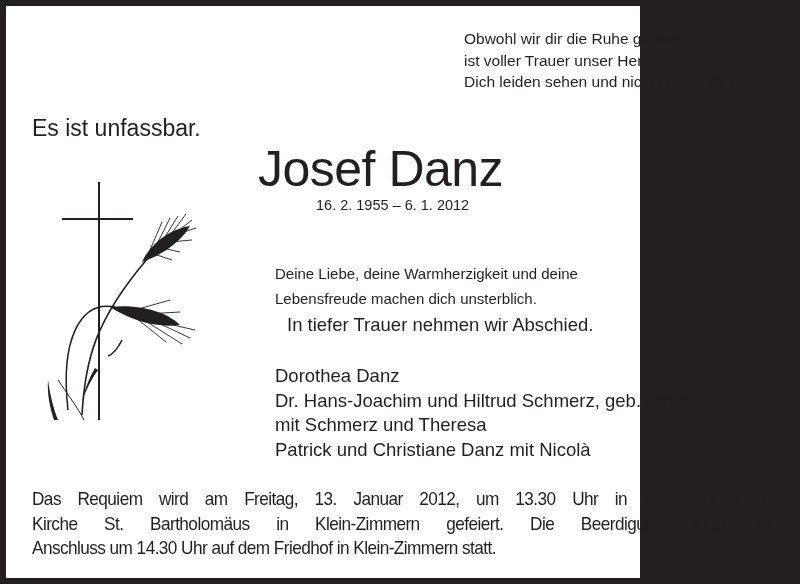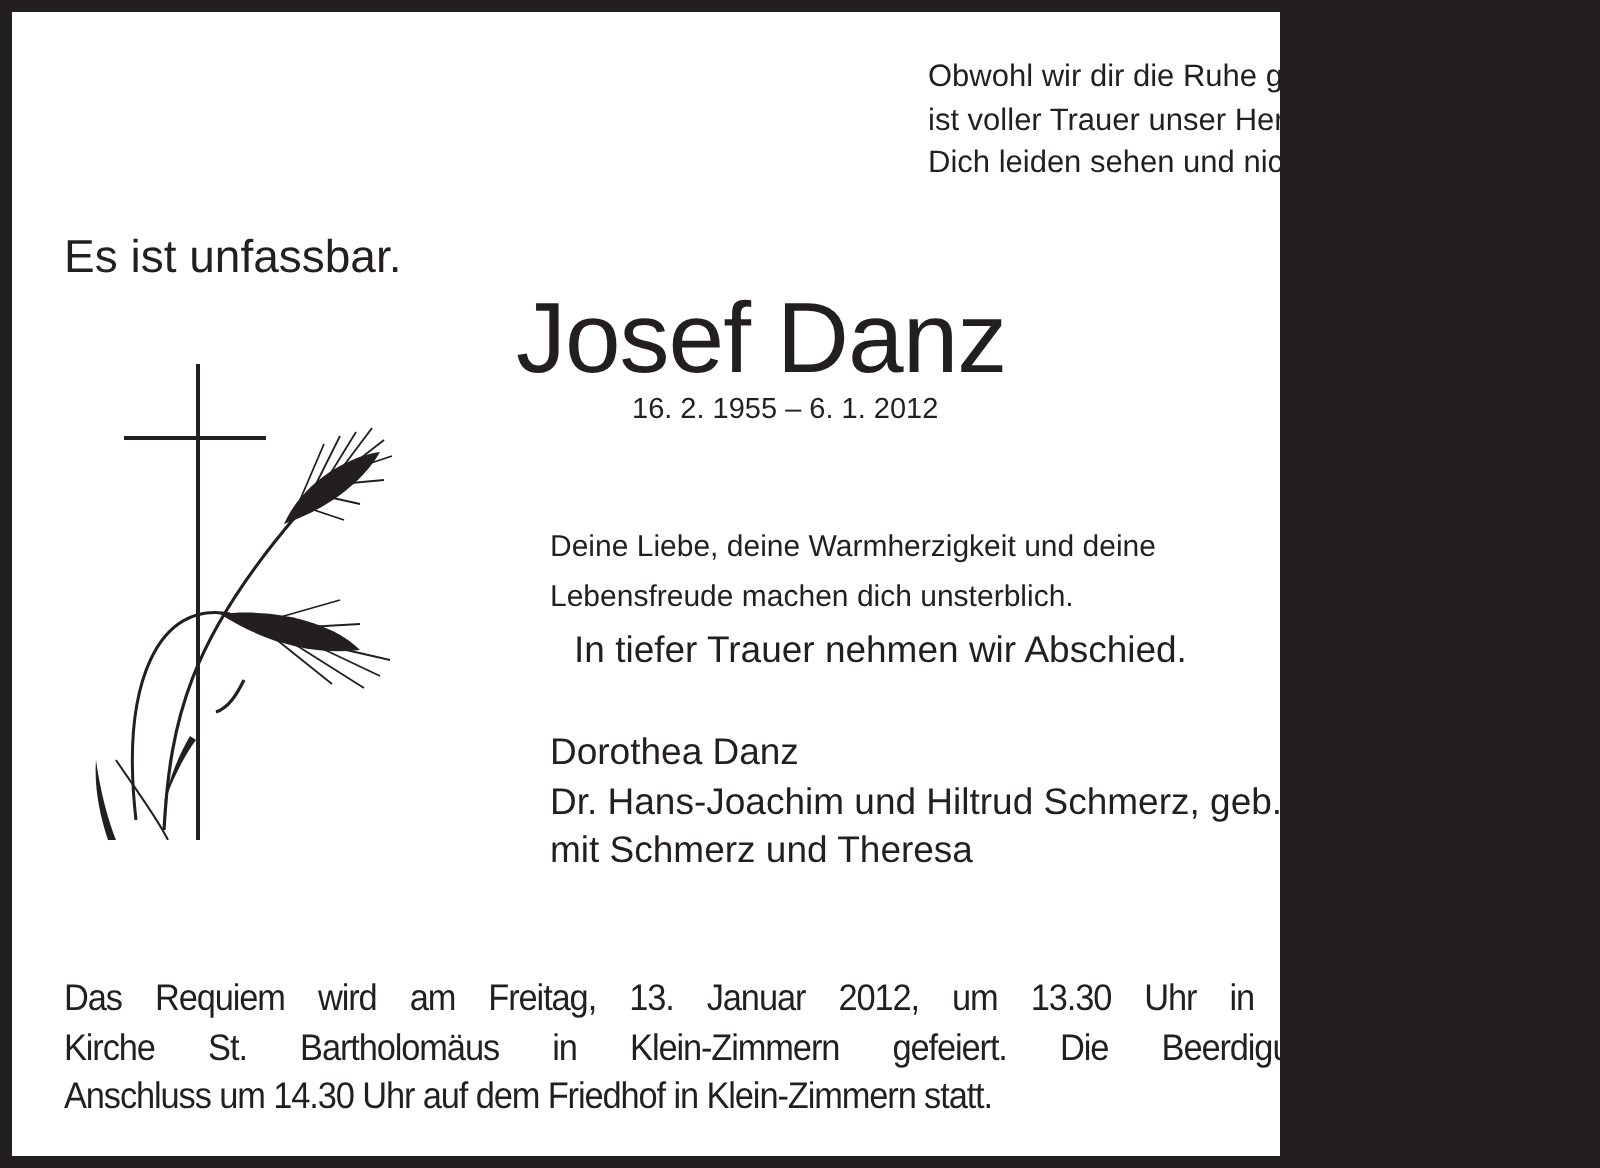--- a/index.html
+++ b/index.html
@@ -166,20 +166,21 @@
     <div>Deine Liebe, deine Warmherzigkeit und deine</div>
     <div>Lebensfreude machen dich unsterblich.</div>
   </div>
 
   <div class="farewell">In tiefer Trauer nehmen wir Abschied.</div>
 
   <div class="mourners">
     <div>Dorothea Danz</div>
     <div>Dr. Hans-Joachim und Hiltrud Schmerz, geb. Danz</div>
     <div>mit Schmerz und Theresa</div>
+    <div>Patrick und Christiane Danz mit Nicolà</div>
   </div>
 
   <div class="service">
     <div>Das Requiem wird am Freitag, 13. Januar 2012, um 13.30 Uhr in der katholischen</div>
     <div>Kirche St. Bartholomäus in Klein-Zimmern gefeiert. Die Beerdigung findet im</div>
     <div class="last">Anschluss um 14.30 Uhr auf dem Friedhof in Klein-Zimmern statt.</div>
   </div>
 
 </div>
 

